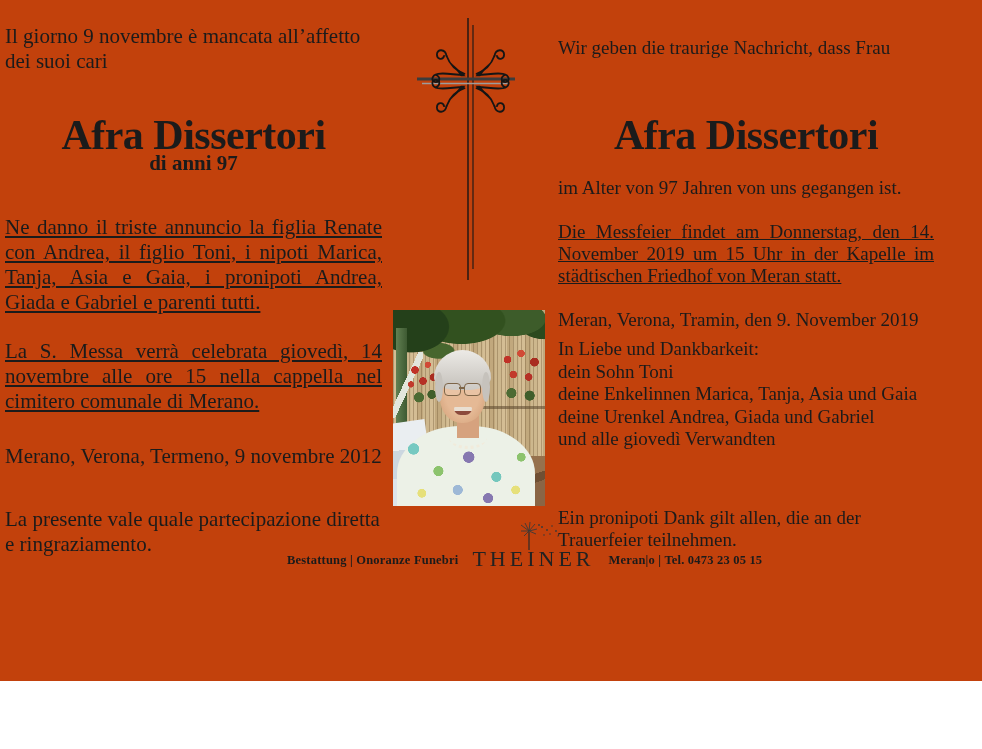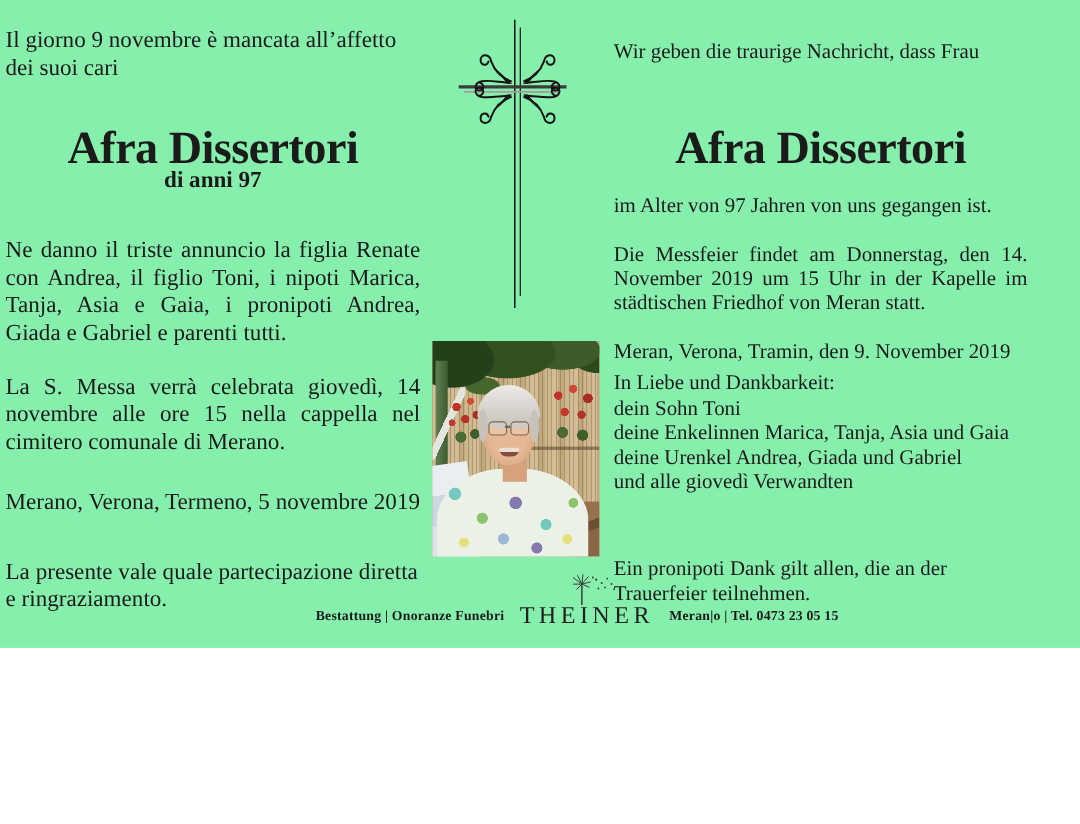--- a/index.html
+++ b/index.html
@@ -1,28 +1,28 @@
 <!DOCTYPE html>
 <html><head>
 <meta charset="utf-8">
 <style>
   html,body{margin:0;padding:0;background:#ffffff;}
-  .card{position:relative;width:982px;height:589px;background:#86efac;overflow:hidden;
+  .card{position:relative;width:982px;height:681px;background:#c2410c;overflow:hidden;
         font-family:"Liberation Serif", serif;color:#1b1b1b;}
 
   
   .col{position:absolute;top:0;height:749px;}
   .col-left{left:5px;width:377px;}
   .col-right{left:558px;width:376px;}
 
   .blk{position:absolute;left:0;width:100%;}
 
   .it-body{font-size:21px;line-height:25px;}
   .de-body{font-size:19px;line-height:22px;}
-  .just{text-align:justify;}
+  .just{text-align:justify;text-decoration:underline;}
 
   .name{top:86px;text-align:center;font-size:42px;font-weight:bold;
         letter-spacing:-0.5px;line-height:1;white-space:nowrap;}
   .sub-it{top:130px;text-align:center;font-size:21px;font-weight:bold;}
 
   .it-intro{top:3px;}
   .it-announce{top:194px;}
   .it-mass{top:318px;}
   .it-date{top:423px;}
   .it-close{top:486px;}
@@ -116,21 +116,21 @@
 <body>
 
 <div class="card">
 
   <section class="col col-left">
     <p class="blk it-body it-intro">Il giorno 9 novembre è mancata all’affetto dei suoi cari</p>
     <h1 class="blk name">Afra Dissertori</h1>
     <p class="blk sub-it">di anni 97</p>
     <p class="blk it-body just it-announce">Ne danno il triste annuncio la figlia Renate con Andrea, il figlio Toni, i nipoti Marica, Tanja, Asia e Gaia, i pronipoti Andrea, Giada e Gabriel e parenti tutti.</p>
     <p class="blk it-body just it-mass">La S. Messa verrà celebrata giovedì, 14 novembre alle ore 15 nella cappella nel cimitero comunale di Merano.</p>
-    <p class="blk it-body it-date">Merano, Verona, Termeno, 5 novembre 2019</p>
+    <p class="blk it-body it-date">Merano, Verona, Termeno, 9 novembre 2012</p>
     <p class="blk it-body it-close">La presente vale quale partecipazione diretta e ringraziamento.</p>
   </section>
 
   <svg class="cross" viewBox="0 0 112 272" xmlns="http://www.w3.org/2000/svg" xmlns:xlink="http://www.w3.org/1999/xlink">
     <defs>
       <g id="fl" fill="none" stroke="#151515" stroke-width="1.5" stroke-linecap="round">
         <path d="M5,-6 C11,-8 17,-13 20,-21"></path>
         <path d="M20,-21 C21,-27 28,-27 28,-22 C28,-18 23,-17 22,-21"></path>
         <path d="M6,-5 C13,-5 20,-7 27,-6 C33,-5 33,1 29,1 C25,1 25,-4 29,-5"></path>
         <path d="M4,-4 L16,-15 L8,-4 Z" fill="#151515" stroke="none"></path>

